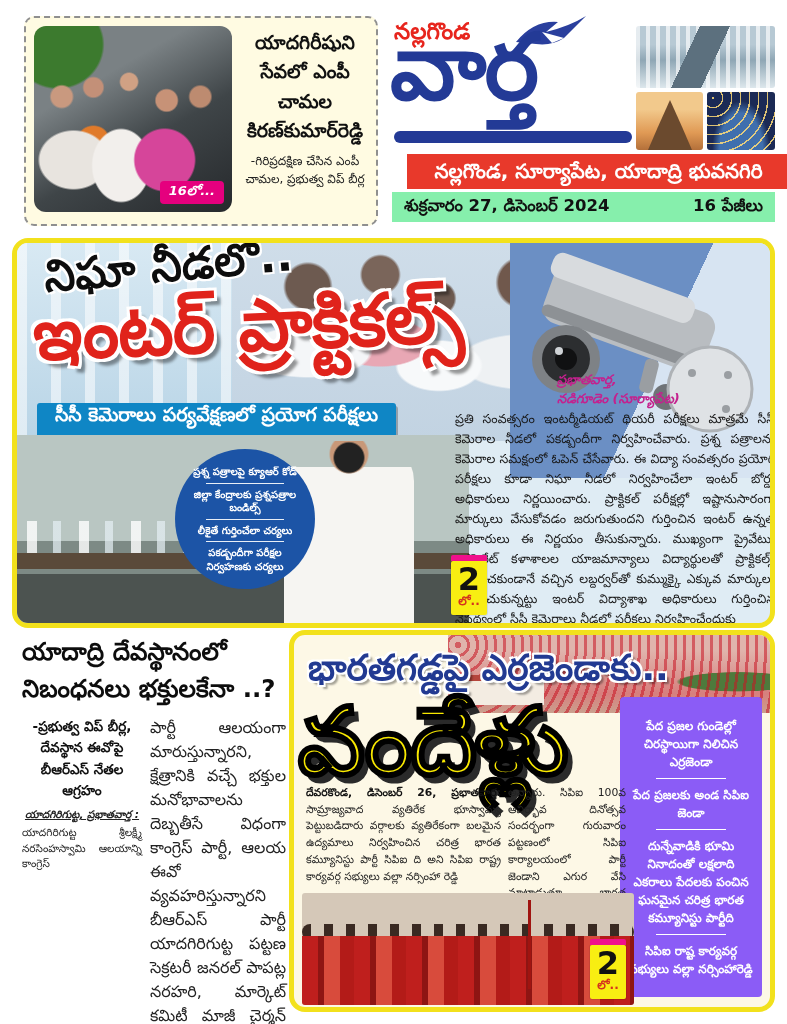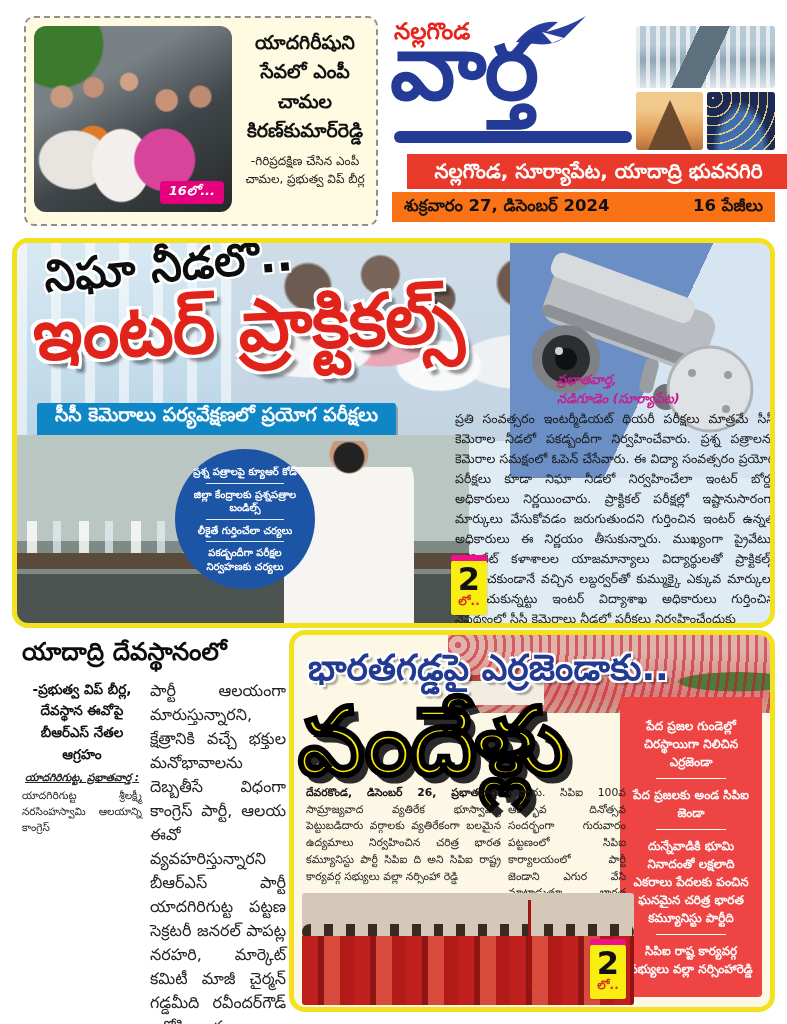--- a/index.html
+++ b/index.html
@@ -45,21 +45,21 @@
   .ph-temple{left:636px;top:92px;width:67px;height:58px;background:linear-gradient(180deg,#f2c98c 0 30%,#e09a55 70%,#b4703a);}
   .ph-temple .gopuram{position:absolute;left:12px;bottom:0;width:44px;height:50px;background:#6b4a2e;
     clip-path:polygon(50% 0,78% 55%,100% 100%,0 100%,22% 55%);}
   .ph-city{left:707px;top:92px;width:68px;height:58px;
     background:
       repeating-radial-gradient(circle at 6px 6px, rgba(255,220,120,.85) 0 1.5px, transparent 1.5px 9px),
       radial-gradient(ellipse at 50% 100%, #3f6fae 0 45%, transparent 60%),
       #1b2a55;}
   .m-districts{position:absolute;left:392px;top:154px;width:383px;height:35px;background:#e8392b;
     color:#fff;font-size:20px;font-weight:bold;text-align:center;line-height:35px;margin-left:15px;}
-  .m-datebar{position:absolute;left:392px;top:192px;width:383px;height:30px;background:#f97316;
+  .m-datebar{position:absolute;left:392px;top:192px;width:383px;height:30px;background:#86efac;
     display:flex;justify-content:space-between;align-items:center;padding:0 12px;
     font-size:16.5px;font-weight:bold;color:#111;}
 
   
   .mainstory{position:absolute;left:12px;top:238px;width:763px;height:390px;border:5px solid #f2e11c;
     border-radius:16px;background:#dfecf4;overflow:hidden;}
   .bg-glass{position:absolute;left:0;top:0;width:270px;height:200px;
     background:
       repeating-linear-gradient(90deg, rgba(255,255,255,.55) 0 10px, transparent 10px 34px),
       linear-gradient(180deg,#d8e9f3,#b8d4e6);}
@@ -141,21 +141,21 @@
       repeating-radial-gradient(circle at 10px 10px, rgba(200,20,35,.55) 0 3px, transparent 3px 9px),
       radial-gradient(ellipse at 90% 60%, #4e7a3c 0 14%, transparent 15%),
       linear-gradient(180deg,#e0b4ac 0 20%, #d77f7d 75%, #caa08e);}
   .flag-bldg{position:absolute;left:10px;bottom:8px;width:86px;height:30px;background:#f3ece2;
     border-top:6px solid #b5453c;}
   .cpi-kicker{position:absolute;left:14px;top:12px;font-size:36px;font-weight:bold;color:#223a92;
     white-space:nowrap;
     text-shadow:-2px -2px 0 #fff,2px -2px 0 #fff,-2px 2px 0 #fff,2px 2px 0 #fff,4px 4px 2px rgba(0,0,0,.35);}
   .cpi-head{position:absolute;left:4px;top:52px;margin:0;font-size:94px;font-weight:bold;color:#f9e900;
     -webkit-text-stroke:3px #000;letter-spacing:-2px;text-shadow:6px 7px 0 #2a2a2a;}
-  .orangebox{position:absolute;right:8px;top:62px;width:142px;height:300px;background:#ef4444;
+  .orangebox{position:absolute;right:8px;top:62px;width:142px;height:300px;background:#8b5cf6;
     border-radius:4px;color:#fff;text-align:center;padding:12px 8px;display:flex;flex-direction:column;
     justify-content:center;gap:3px;}
   .o-item{font-size:12px;font-weight:bold;line-height:1.5;}
   .o-sep{width:55%;height:1px;background:#fff;margin:4px auto;}
   .cpi-cols{position:absolute;left:12px;top:150px;width:322px;display:flex;gap:7px;}
   .cpi-c1{width:195px;font-size:10.8px;line-height:1.55;text-align:justify;color:#222;}
   .cpi-c1 b{color:#111;}
   .cpi-c2{width:118px;font-size:10.8px;line-height:1.55;text-align:justify;color:#222;}
   .crowdphoto{position:absolute;left:8px;top:258px;width:332px;height:112px;border-radius:3px;overflow:hidden;
     background:#d5c8b8;}
@@ -251,20 +251,21 @@
 
     <div class="jump jump-main">
       <span class="jump-num">2</span>
       <span class="jump-suf">లో..</span>
     </div>
   </section>
 
   <section class="yadadri">
     <h2 class="y-head">
       <span>యాదాద్రి దేవస్థానంలో</span><br>
+      <span>నిబంధనలు భక్తులకేనా ..?</span>
     </h2>
     <div class="y-cols">
       <div class="y-col1">
         <div class="y-sub">
           <span>-ప్రభుత్వ విప్ బీర్ల,</span><br>
           <span>దేవస్థాన ఈవోపై</span><br>
           <span>బీఆర్ఎస్ నేతల ఆగ్రహం</span>
         </div>
         <div class="y-date">యాదగిరిగుట్ట, ప్రభాతవార్త :</div>
         <div class="y-bleft">యాదగిరిగుట్ట శ్రీలక్ష్మీ నరసింహస్వామి ఆలయాన్ని కాంగ్రెస్</div>

